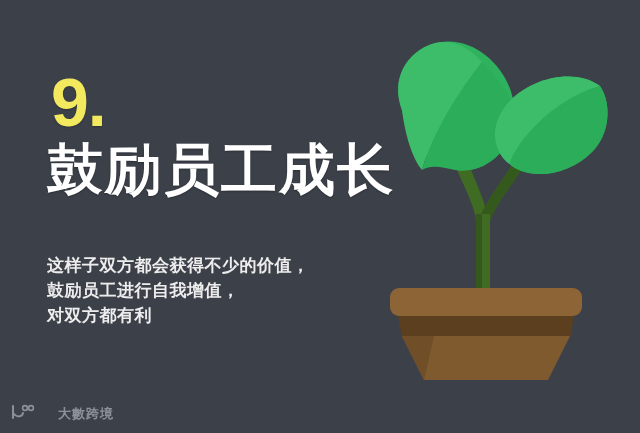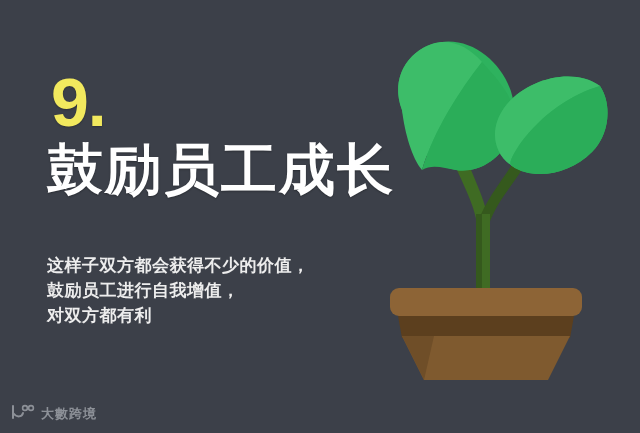--- a/index.html
+++ b/index.html
@@ -73,21 +73,21 @@
   }
   .plant svg { display: block; width: 100%; height: 100%; }
 
   
   .watermark {
     position: absolute;
     left: 10px;
     bottom: 9px;
     display: flex;
     align-items: center;
-    gap: 5px;
+    gap: 22px;
     opacity: 0.55;
   }
   .watermark .mark { display: block; }
   .watermark .wm-text {
     font-size: 13px;
     font-weight: bold;
     color: #cfd3d8;
     letter-spacing: 1px;
     white-space: nowrap;
   }

